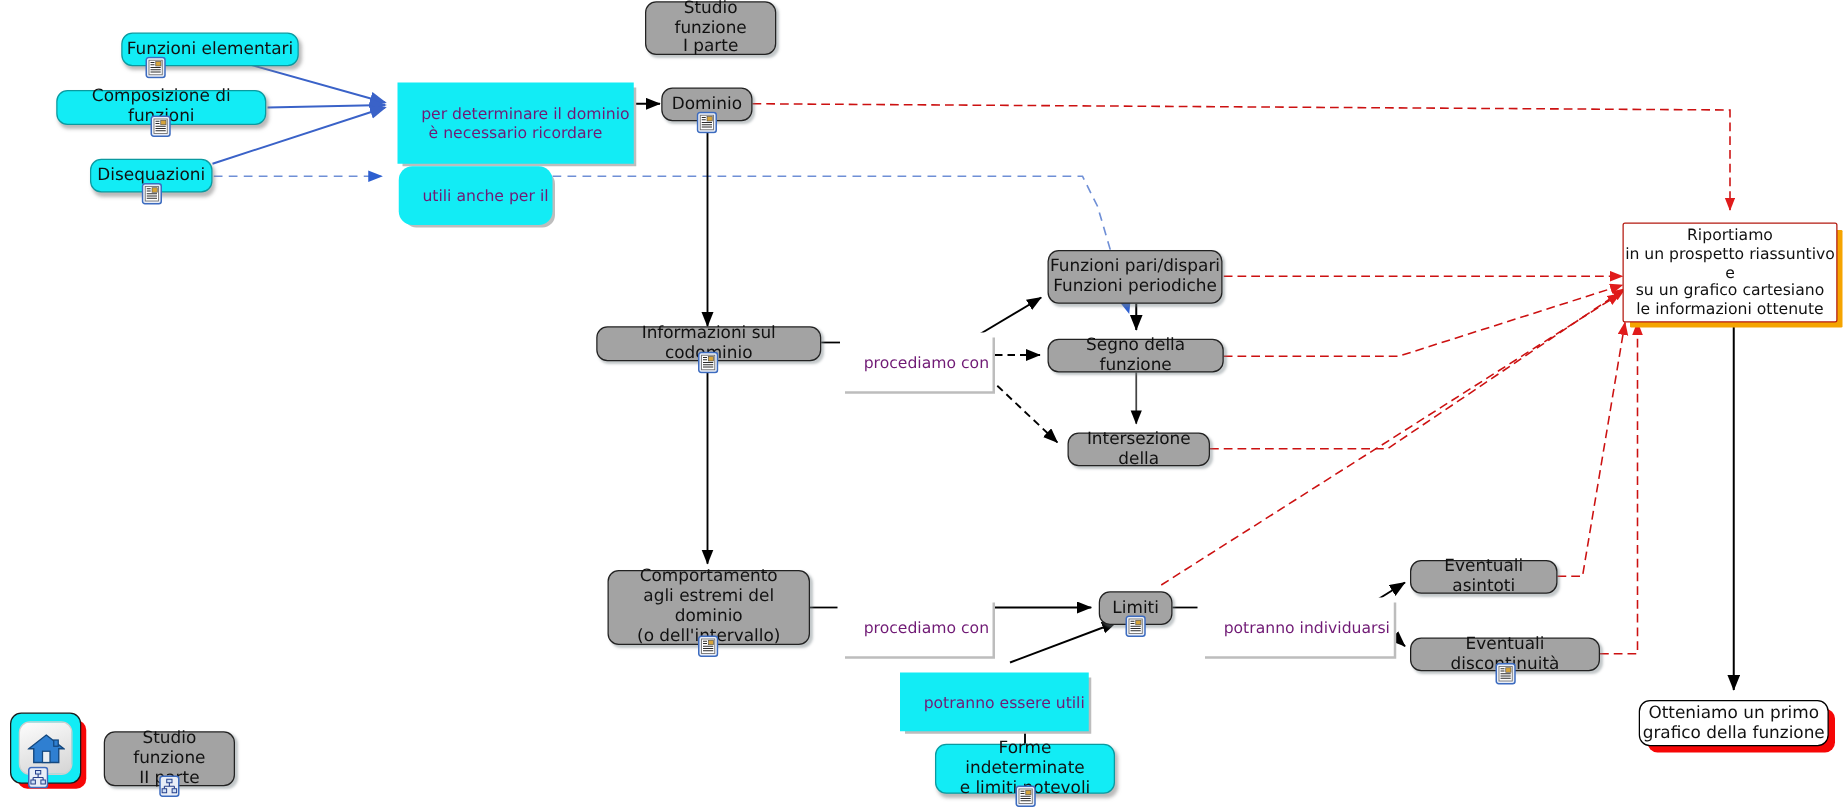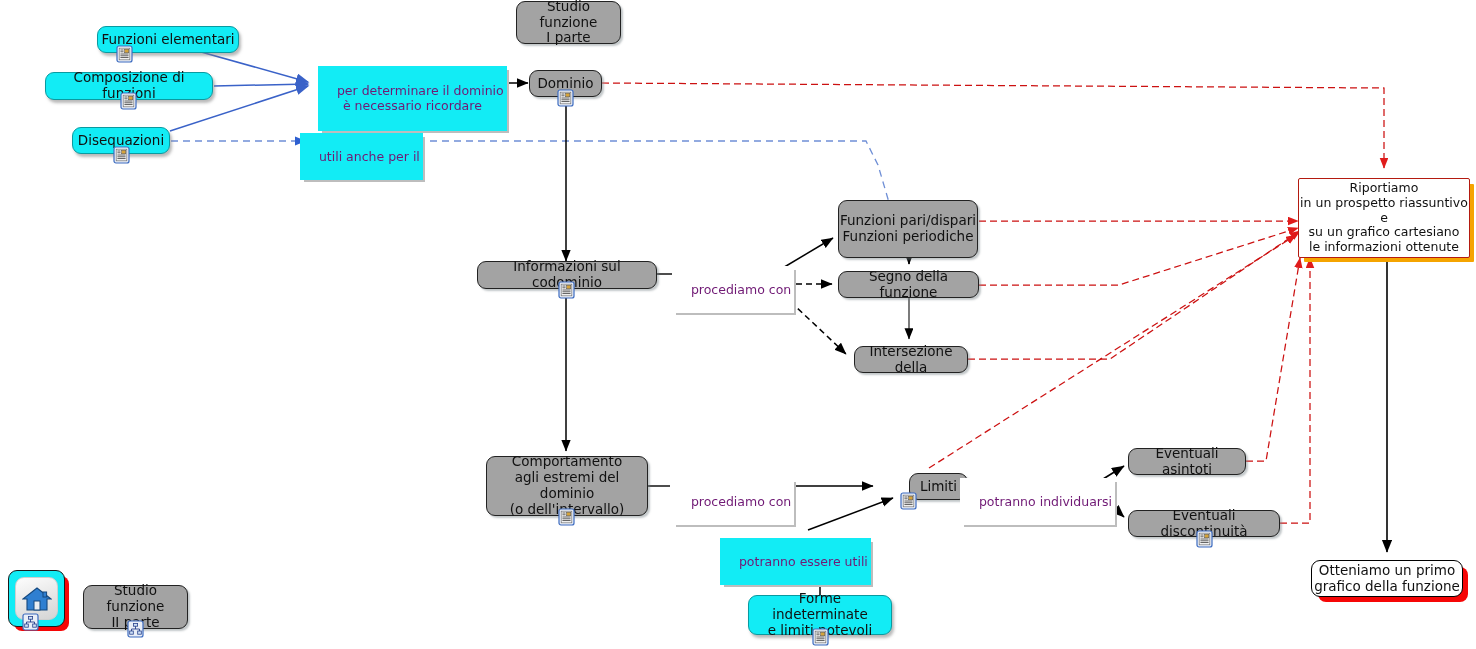--- a/index.html
+++ b/index.html
@@ -188,21 +188,21 @@
     <rect x="8.6" y="4.2" width="4.2" height="3.6" fill="#d6a43a" stroke="#4a4a4a" stroke-width=".5"></rect>
     <g stroke="#2b2b2b" stroke-width=".8">
         <line x1="4.4" y1="5" x2="7.6" y2="5"></line>
         <line x1="4.4" y1="6.8" x2="7.6" y2="6.8"></line>
         <line x1="4.4" y1="9" x2="12.6" y2="9"></line>
         <line x1="4.4" y1="10.8" x2="12.6" y2="10.8"></line>
         <line x1="4.4" y1="12.6" x2="12.6" y2="12.6"></line>
       </g>
   </svg>
 
-  <div class="node pale" style="left:838px;top:200px;width:140px;height:58px;white-space:pre-line;">
+  <div class="node pale" style="left:838px;top:200px;width:140px;height:43px;white-space:pre-line;">
     <span>Funzioni pari/dispari
 Funzioni periodiche</span>
   </div>
 
   <div class="node pale" style="left:838px;top:271px;width:141px;height:27px;">
     <span>Segno della funzione</span>
   </div>
 
   <div class="node pale" style="left:854px;top:346px;width:114px;height:27px;">
     <span>Intersezione della</span>
@@ -219,21 +219,21 @@
     <rect x="8.6" y="4.2" width="4.2" height="3.6" fill="#d6a43a" stroke="#4a4a4a" stroke-width=".5"></rect>
     <g stroke="#2b2b2b" stroke-width=".8">
         <line x1="4.4" y1="5" x2="7.6" y2="5"></line>
         <line x1="4.4" y1="6.8" x2="7.6" y2="6.8"></line>
         <line x1="4.4" y1="9" x2="12.6" y2="9"></line>
         <line x1="4.4" y1="10.8" x2="12.6" y2="10.8"></line>
         <line x1="4.4" y1="12.6" x2="12.6" y2="12.6"></line>
       </g>
   </svg>
 
-  <div class="node pale" style="left:879px;top:473px;width:59px;height:27px;margin-left:30px;">
+  <div class="node pale" style="left:879px;top:473px;width:59px;height:27px;">
     <span>Limiti</span>
   </div>
   <svg class="docicon" style="left:900px;top:492px;" viewBox="0 0 17 18">
     <rect x="1" y="1" width="15" height="16" rx="2" fill="#e9eef7" stroke="#3c6bbf" stroke-width="1.2"></rect>
     <rect x="3.2" y="3.2" width="10.6" height="11.6" fill="#fff" stroke="#6f6f6f" stroke-width=".7"></rect>
     <rect x="8.6" y="4.2" width="4.2" height="3.6" fill="#d6a43a" stroke="#4a4a4a" stroke-width=".5"></rect>
     <g stroke="#2b2b2b" stroke-width=".8">
         <line x1="4.4" y1="5" x2="7.6" y2="5"></line>
         <line x1="4.4" y1="6.8" x2="7.6" y2="6.8"></line>
         <line x1="4.4" y1="9" x2="12.6" y2="9"></line>
@@ -329,21 +329,21 @@
     <rect x="6.4" y="3.4" width="4.2" height="2.8" fill="#cfe0f7" stroke="#27408b" stroke-width=".8"></rect>
     <rect x="2.7" y="11" width="3.6" height="3.2" fill="#cfe0f7" stroke="#27408b" stroke-width=".8"></rect>
     <rect x="10.7" y="11" width="3.6" height="3.2" fill="#cfe0f7" stroke="#27408b" stroke-width=".8"></rect>
   </svg>
 
   <div class="clabel cyanlbl two" style="left:318px;top:66px;text-align:center;">
     <span>per determinare il dominio
 è necessario ricordare</span>
   </div>
 
-  <div class="clabel cyanlbl" style="left:300px;top:133px;">
+  <div class="clabel cyanlbl" style="left:319px;top:133px;border-radius:11px;">
     <span>utili anche per il</span>
   </div>
 
   <div class="clabel plain" style="left:672px;top:266px;">
     <span>procediamo con</span>
   </div>
 
   <div class="clabel plain" style="left:672px;top:478px;">
     <span>procediamo con</span>
   </div>

